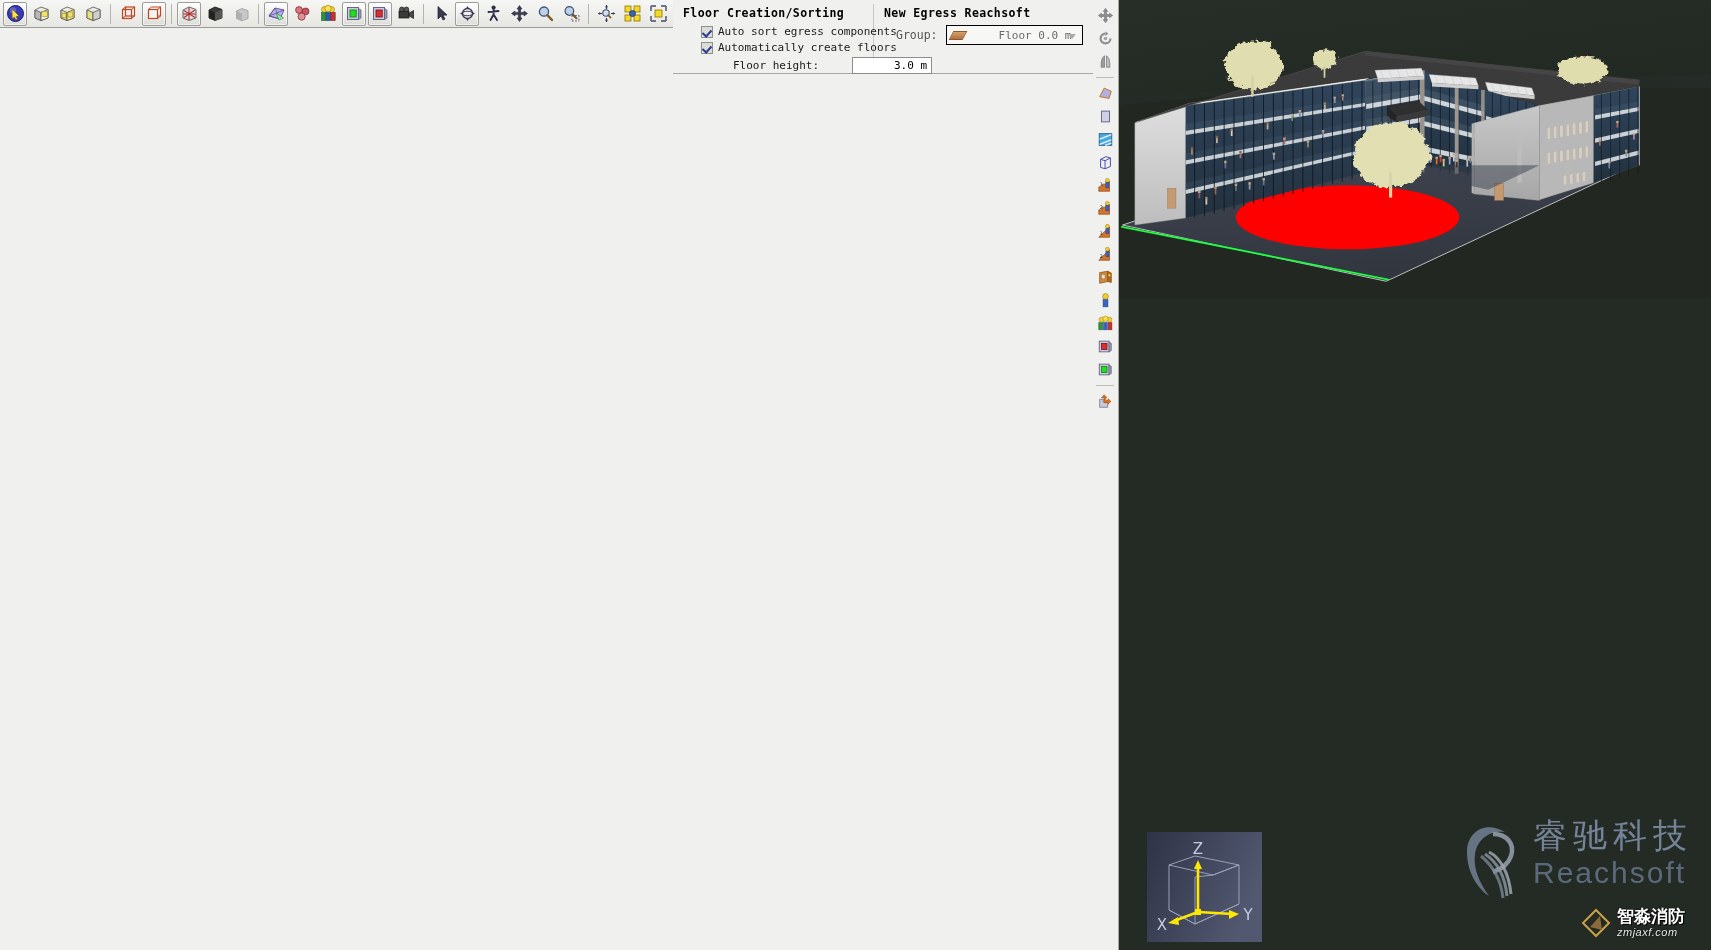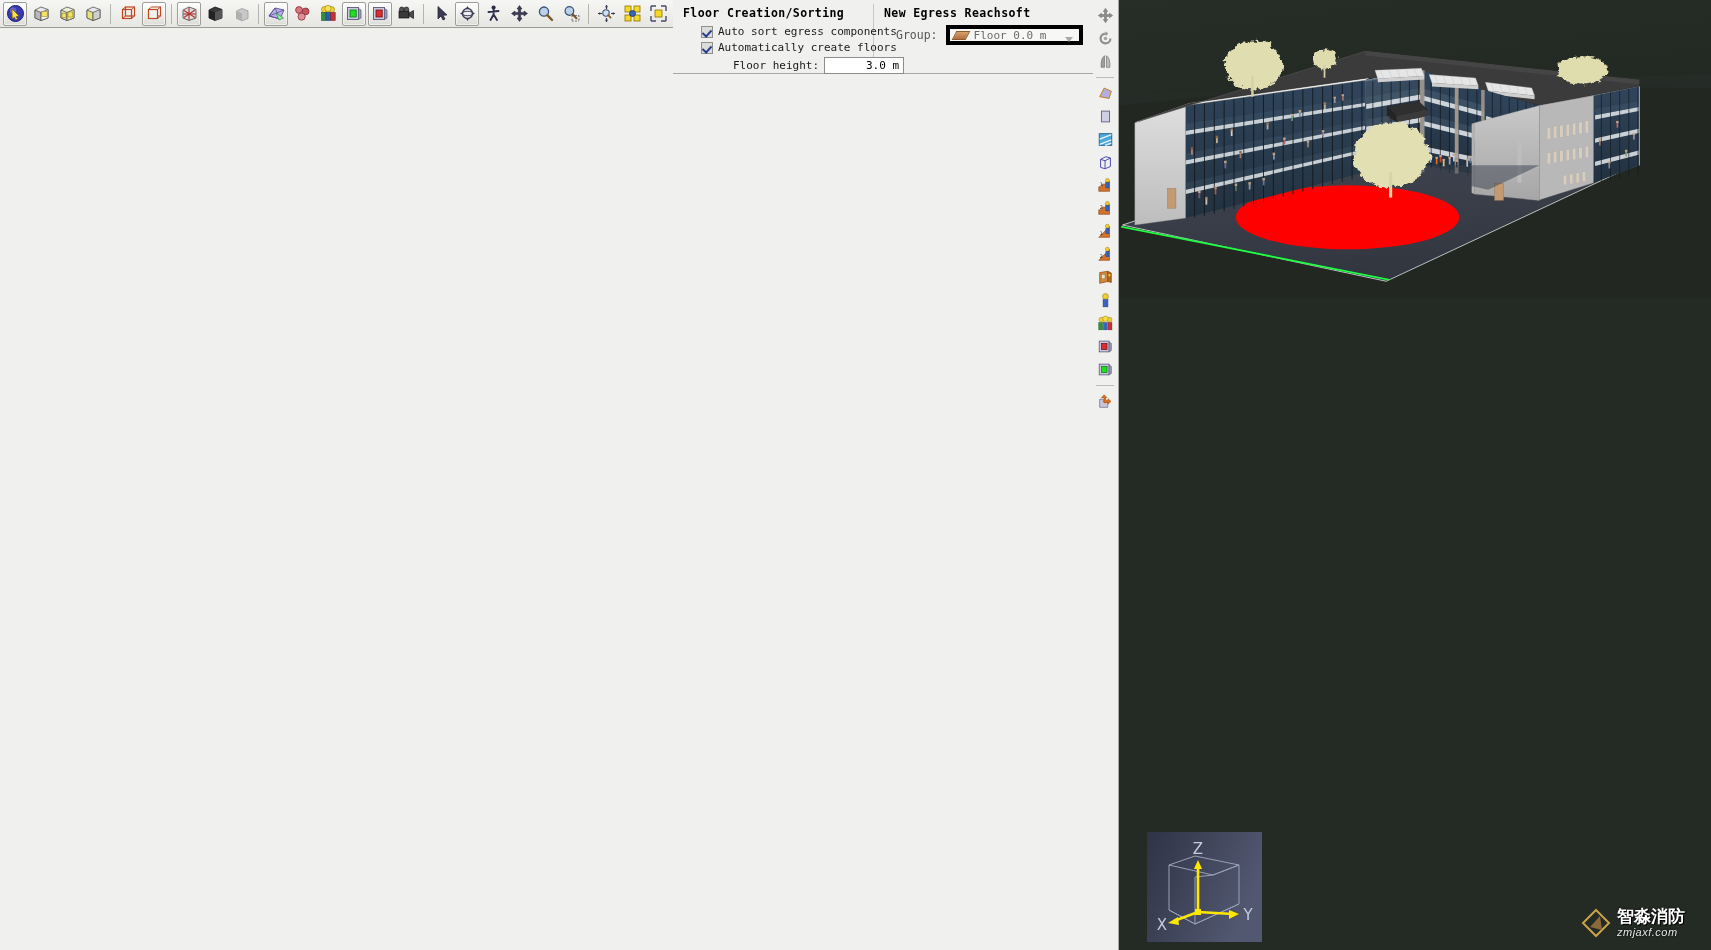--- a/index.html
+++ b/index.html
@@ -95,41 +95,42 @@
   .cbox.on::after {
     content: "";
     position: absolute;
     left: 2px; top: 1px;
     width: 4px; height: 7px;
     border: solid #2a3d8f;
     border-width: 0 2px 2px 0;
     transform: rotate(42deg);
   }
   .plabel { font-family: "DejaVu Sans Mono", monospace; font-size:11px; }
-  .fhrow { display:flex; align-items:center; margin-left: 50px; }
+  .fhrow { display:flex; align-items:center; margin-left: 50px; gap: 28px; }
   .tinput {
     border: 1px solid #8d8d89;
     background: #ffffff;
     height: 17px;
     padding: 0 4px;
     font-family: "DejaVu Sans Mono", monospace;
     font-size: 11px;
     color: #000;
     width: 80px;
     line-height: 15px;
   }
   .glabel { color:#555; font-family:"DejaVu Sans Mono", monospace; font-size: 11.5px; }
   .combo {
     margin-left: 8px;
     width: 137px; height: 20px;
-    border: 4px solid #000000;
+    border: 1px solid #000000;
     background: #f7f7f5;
     display: flex; align-items: center;
     padding-left: 4px;
     position: relative;
+    gap: 28px;
   }
   .combo .swatch {
     width: 14px; height: 9px;
     background: linear-gradient(#d9a06a,#b06f3c);
     border: 1px solid #8d5a2c;
     transform: skewX(-28deg);
     margin-right: 6px;
     flex: 0 0 14px;
   }
   .combo .ctext {
@@ -1021,20 +1022,33 @@
       </svg>
 
       <div id="cursor" style="left:646px; top:600px;">
         <svg width="18" height="22" viewBox="0 0 18 22">
           <path d="M9 2 L9 16" stroke="#ffffff" stroke-width="1.4"></path>
           <path d="M6 13 L9 17 L12 13" fill="none" stroke="#ffffff" stroke-width="1.4"></path>
           <path d="M13 3 L13 11" stroke="#ffffff" stroke-width="1.2"></path>
         </svg>
       </div>
 
+      <div id="wm-main">
+        <svg width="66" height="84" viewBox="0 0 66 84" style="margin-right:8px;">
+          <path d="M46 14 C26 2 8 14 8 34 C8 54 18 70 30 78 C20 64 14 50 16 36 C18 22 30 12 46 14 Z" fill="#8fa2c0" opacity=".85"></path>
+          <path d="M34 16 C48 16 56 26 52 38 C49 47 40 52 34 54" fill="none" stroke="#b9c6da" stroke-width="4.5" opacity=".9"></path>
+          <path d="M30 34 C42 40 50 56 52 76" fill="none" stroke="#cdd7e6" stroke-width="3" opacity=".85"></path>
+          <path d="M26 36 C38 44 46 58 48 78" fill="none" stroke="#b5c2d6" stroke-width="3" opacity=".8"></path>
+          <path d="M22 38 C34 48 42 62 44 80" fill="none" stroke="#9fb0c8" stroke-width="3" opacity=".75"></path>
+        </svg>
+        <div>
+          <div class="wm-cn">睿驰科技</div>
+          <div class="wm-en">Reachsoft</div>
+        </div>
+      </div>
 
       <div id="wm-badge">
         <svg width="30" height="30" viewBox="0 0 30 30" style="margin-right:6px;">
           <path d="M15 2 L28 15 L15 28 L2 15 Z" fill="none" stroke="#c9a24a" stroke-width="2"></path>
           <path d="M9 19 L19 8 L21 22 Z" fill="#8a6a3a"></path>
         </svg>
         <div>
           <div class="bdg-txt">智淼消防</div>
           <div class="bdg-url">zmjaxf.com</div>
         </div>

